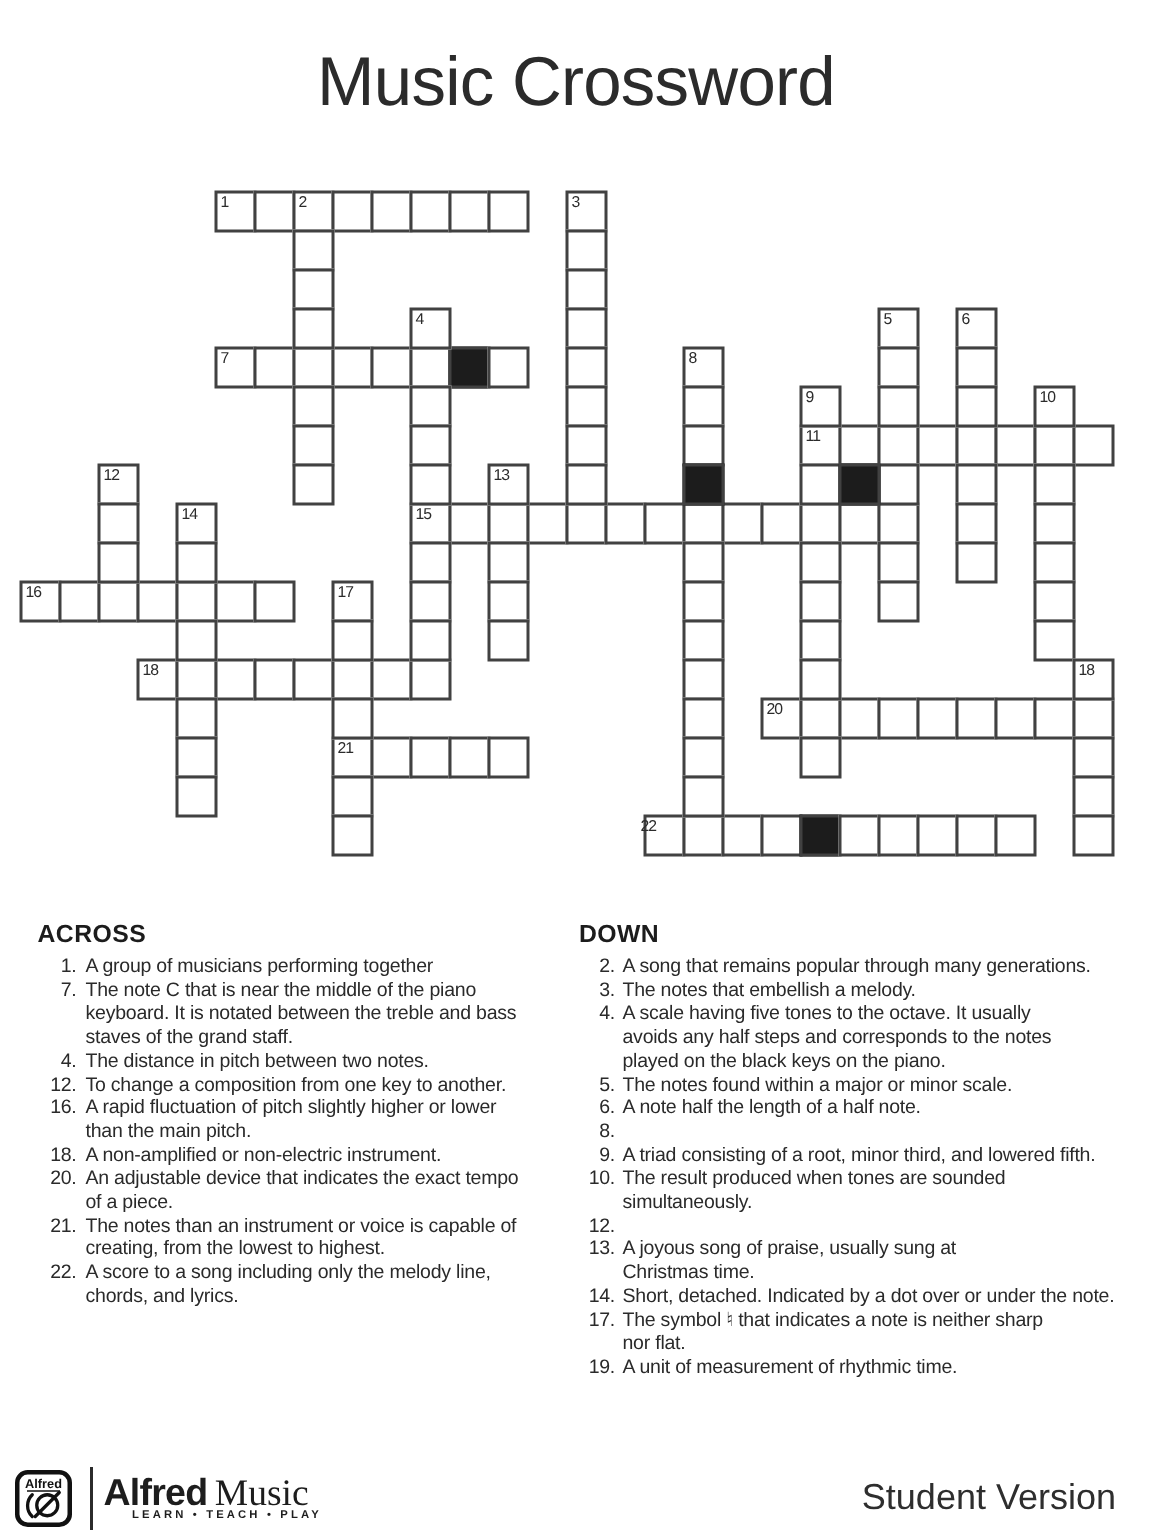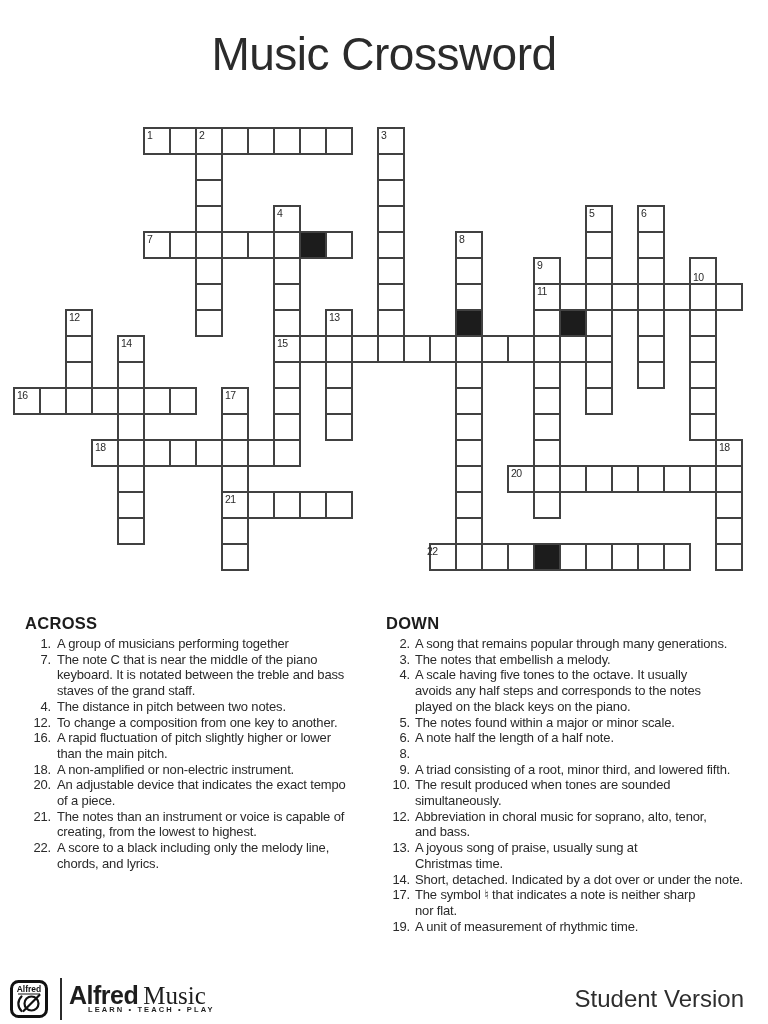--- a/index.html
+++ b/index.html
@@ -212,21 +212,21 @@
     <div class="cell black" style="left: 546px; top: 182px;"></div>
     <div class="cellnum" style="left: 134px; top: 3px;">1</div>
     <div class="cellnum" style="left: 186px; top: 3px;">2</div>
     <div class="cellnum" style="left: 368px; top: 3px;">3</div>
     <div class="cellnum" style="left: 264px; top: 81px;">4</div>
     <div class="cellnum" style="left: 576px; top: 81px;">5</div>
     <div class="cellnum" style="left: 628px; top: 81px;">6</div>
     <div class="cellnum" style="left: 134px; top: 107px;">7</div>
     <div class="cellnum" style="left: 446px; top: 107px;">8</div>
     <div class="cellnum" style="left: 524px; top: 133px;">9</div>
-    <div class="cellnum" style="left: 680px; top: 133px; margin-top: 12px;">10</div>
+    <div class="cellnum" style="left: 680px; top: 133px;">10</div>
     <div class="cellnum" style="left: 524px; top: 159px;">11</div>
     <div class="cellnum" style="left: 56px; top: 185px;">12</div>
     <div class="cellnum" style="left: 316px; top: 185px;">13</div>
     <div class="cellnum" style="left: 108px; top: 211px;">14</div>
     <div class="cellnum" style="left: 264px; top: 211px;">15</div>
     <div class="cellnum" style="left: 4px; top: 263px;">16</div>
     <div class="cellnum" style="left: 212px; top: 263px;">17</div>
     <div class="cellnum" style="left: 82px; top: 315px;">18</div>
     <div class="cellnum" style="left: 706px; top: 315px;">18</div>
     <div class="cellnum" style="left: 498px; top: 341px;">20</div>
@@ -269,21 +269,21 @@
         <span class="txt">An adjustable device that indicates the exact tempo
 of a piece.</span>
       </div>
       <div class="clue">
         <span class="num">21.</span>
         <span class="txt">The notes than an instrument or voice is capable of
 creating, from the lowest to highest.</span>
       </div>
       <div class="clue">
         <span class="num">22.</span>
-        <span class="txt">A score to a black including only the melody line,
+        <span class="txt">A score to a song including only the melody line,
 chords, and lyrics.</span>
       </div>
     </div>
 </section>
 
 <section class="clues down">
   <div class="hdr">DOWN</div>
   <div class="list">
       <div class="clue">
         <span class="num">2.</span>
@@ -314,22 +314,20 @@
         <span class="num">9.</span>
         <span class="txt">A triad consisting of a root, minor third, and lowered fifth.</span>
       </div>
       <div class="clue">
         <span class="num">10.</span>
         <span class="txt">The result produced when tones are sounded
 simultaneously.</span>
       </div>
       <div class="clue">
         <span class="num">12.</span>
-        <span class="txt">Abbreviation in choral music for soprano, alto, tenor,
-and bass.</span>
       </div>
       <div class="clue">
         <span class="num">13.</span>
         <span class="txt">A joyous song of praise, usually sung at
 Christmas time.</span>
       </div>
       <div class="clue">
         <span class="num">14.</span>
         <span class="txt">Short, detached. Indicated by a dot over or under the note.</span>
       </div>

